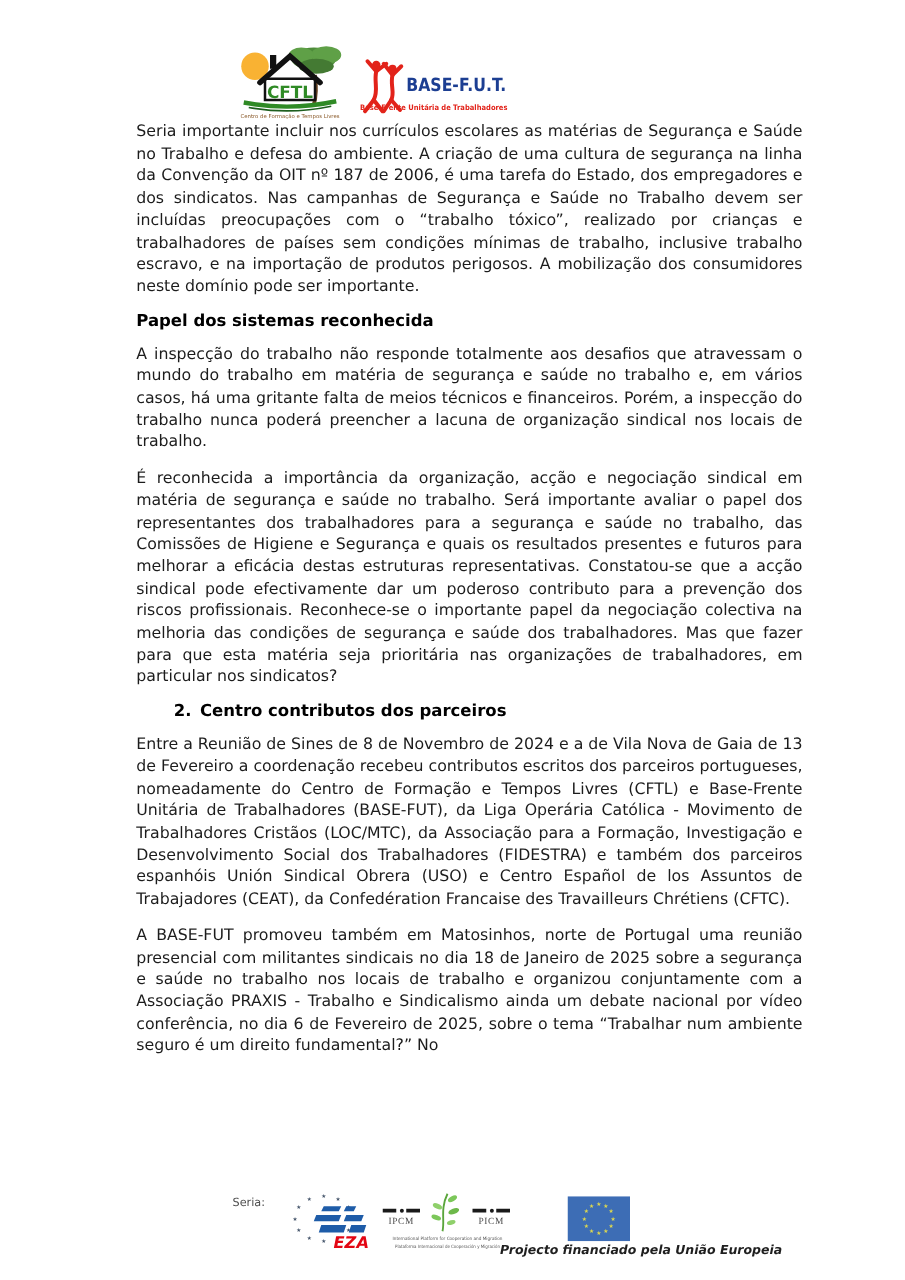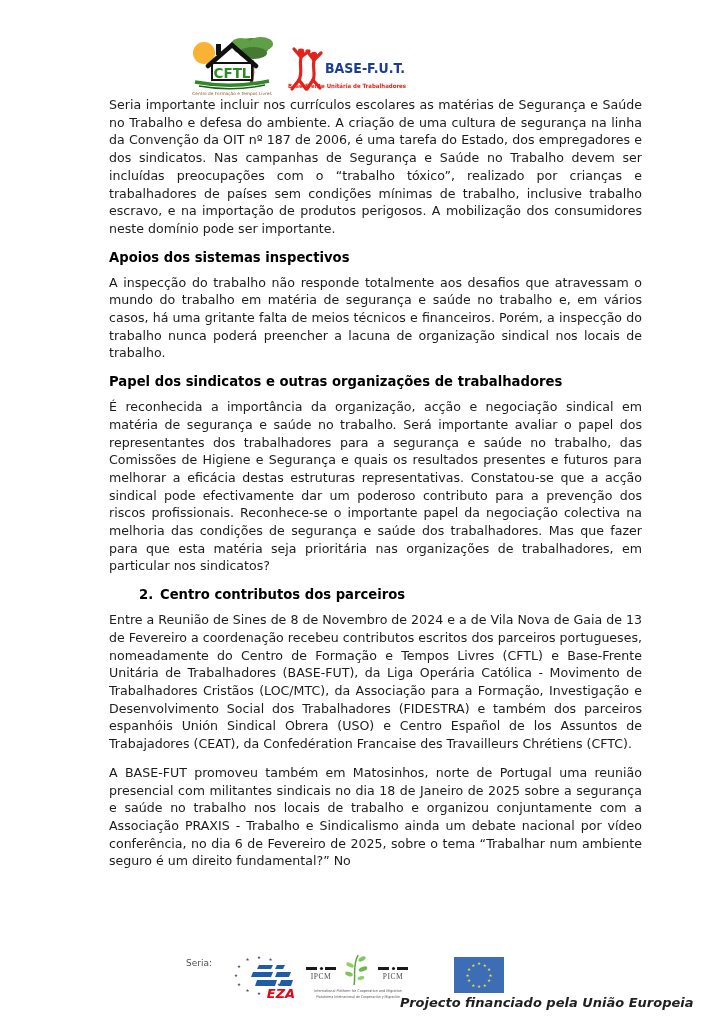--- a/index.html
+++ b/index.html
@@ -28,21 +28,21 @@
     font-size:13.2px;font-weight:bold;line-height:18px;margin:0 0 7px 0;color:#000;text-align:left;
   }
   .num-heading .num{min-width:21px;}
 
   
   .apoios{position:absolute;left:186px;top:958px;font-size:9px;color:#4f4f4f;}
   .logo-eza{position:absolute;left:229px;top:951px;width:72px;height:50px;}
   .logo-ipcm{position:absolute;left:306px;top:951px;width:104px;height:50px;}
   .eu-group{position:absolute;left:400px;top:957px;width:158px;text-align:center;}
   .eu-flag{width:50px;height:36px;display:block;margin:0 auto;}
-  .eu-caption{margin-top:2px;font-size:13px;font-weight:bold;font-style:italic;color:#1f1f1f;white-space:nowrap;}
+  .eu-caption{margin-top:2px;font-size:10px;font-weight:bold;font-style:italic;color:#1f1f1f;white-space:nowrap;}
 </style>
 </head>
 <body>
 
 <div class="page">
 
   <header class="header">
 
     <svg class="logo-cftl" viewBox="0 0 86 60" aria-hidden="true">
       <circle cx="15" cy="17" r="11" fill="#f9b233"></circle>
@@ -80,25 +80,24 @@
         <path d="M26,34 L33,42"></path>
       </g>
       <text x="38" y="27" font-size="14.5" font-weight="bold" fill="#1c3e92" textLength="80" lengthAdjust="spacingAndGlyphs">BASE-F.U.T.</text>
       <text x="60" y="42" text-anchor="middle" font-size="6" font-weight="bold" fill="#e2231a" textLength="118" lengthAdjust="spacingAndGlyphs">Base-Frente Unitária de Trabalhadores</text>
     </svg>
   </header>
 
   <main class="content">
     <p class="para">Seria importante incluir nos currículos escolares as matérias de Segurança e Saúde no Trabalho e defesa do ambiente. A criação de uma cultura de segurança na linha da Convenção da OIT nº 187 de 2006, é uma tarefa do Estado, dos empregadores e dos sindicatos. Nas campanhas de Segurança e Saúde no Trabalho devem ser incluídas preocupações com o “trabalho tóxico”, realizado por crianças e trabalhadores de países sem condições mínimas de trabalho, inclusive trabalho escravo, e na importação de produtos perigosos. A mobilização dos consumidores neste domínio pode ser importante.</p>
 
-    <div class="sec-heading">Apoios dos sistemas inspectivos</div>
+    <div class="sec-heading">Papel dos sistemas reconhecida</div>
 
     <p class="para">A inspecção do trabalho não responde totalmente aos desafios que atravessam o mundo do trabalho em matéria de segurança e saúde no trabalho e, em vários casos, há uma gritante falta de meios técnicos e financeiros. Porém, a inspecção do trabalho nunca poderá preencher a lacuna de organização sindical nos locais de trabalho.</p>
 
-    <div class="sec-heading">Papel dos sindicatos e outras organizações de trabalhadores</div>
 
     <p class="para">É reconhecida a importância da organização, acção e negociação sindical em matéria de segurança e saúde no trabalho. Será importante avaliar o papel dos representantes dos trabalhadores para a segurança e saúde no trabalho, das Comissões de Higiene e Segurança e quais os resultados presentes e futuros para melhorar a eficácia destas estruturas representativas. Constatou-se que a acção sindical pode efectivamente dar um poderoso contributo para a prevenção dos riscos profissionais. Reconhece-se o importante papel da negociação colectiva na melhoria das condições de segurança e saúde dos trabalhadores. Mas que fazer para que esta matéria seja prioritária nas organizações de trabalhadores, em particular nos sindicatos?</p>
 
     <div class="num-heading">
       <span class="num">2.</span>
       <span>Centro contributos dos parceiros</span>
     </div>
 
     <p class="para">Entre a Reunião de Sines de 8 de Novembro de 2024  e a de Vila Nova de Gaia de 13 de Fevereiro a coordenação recebeu contributos escritos dos parceiros portugueses, nomeadamente do Centro de Formação e Tempos Livres (CFTL) e Base-Frente Unitária de Trabalhadores (BASE-FUT), da Liga Operária Católica - Movimento de Trabalhadores Cristãos (LOC/MTC), da Associação para a Formação, Investigação e Desenvolvimento Social dos Trabalhadores (FIDESTRA) e também dos parceiros espanhóis Unión Sindical Obrera (USO) e Centro Español de los Assuntos de Trabajadores (CEAT), da Confedération Francaise des Travailleurs Chrétiens (CFTC).</p>
 

